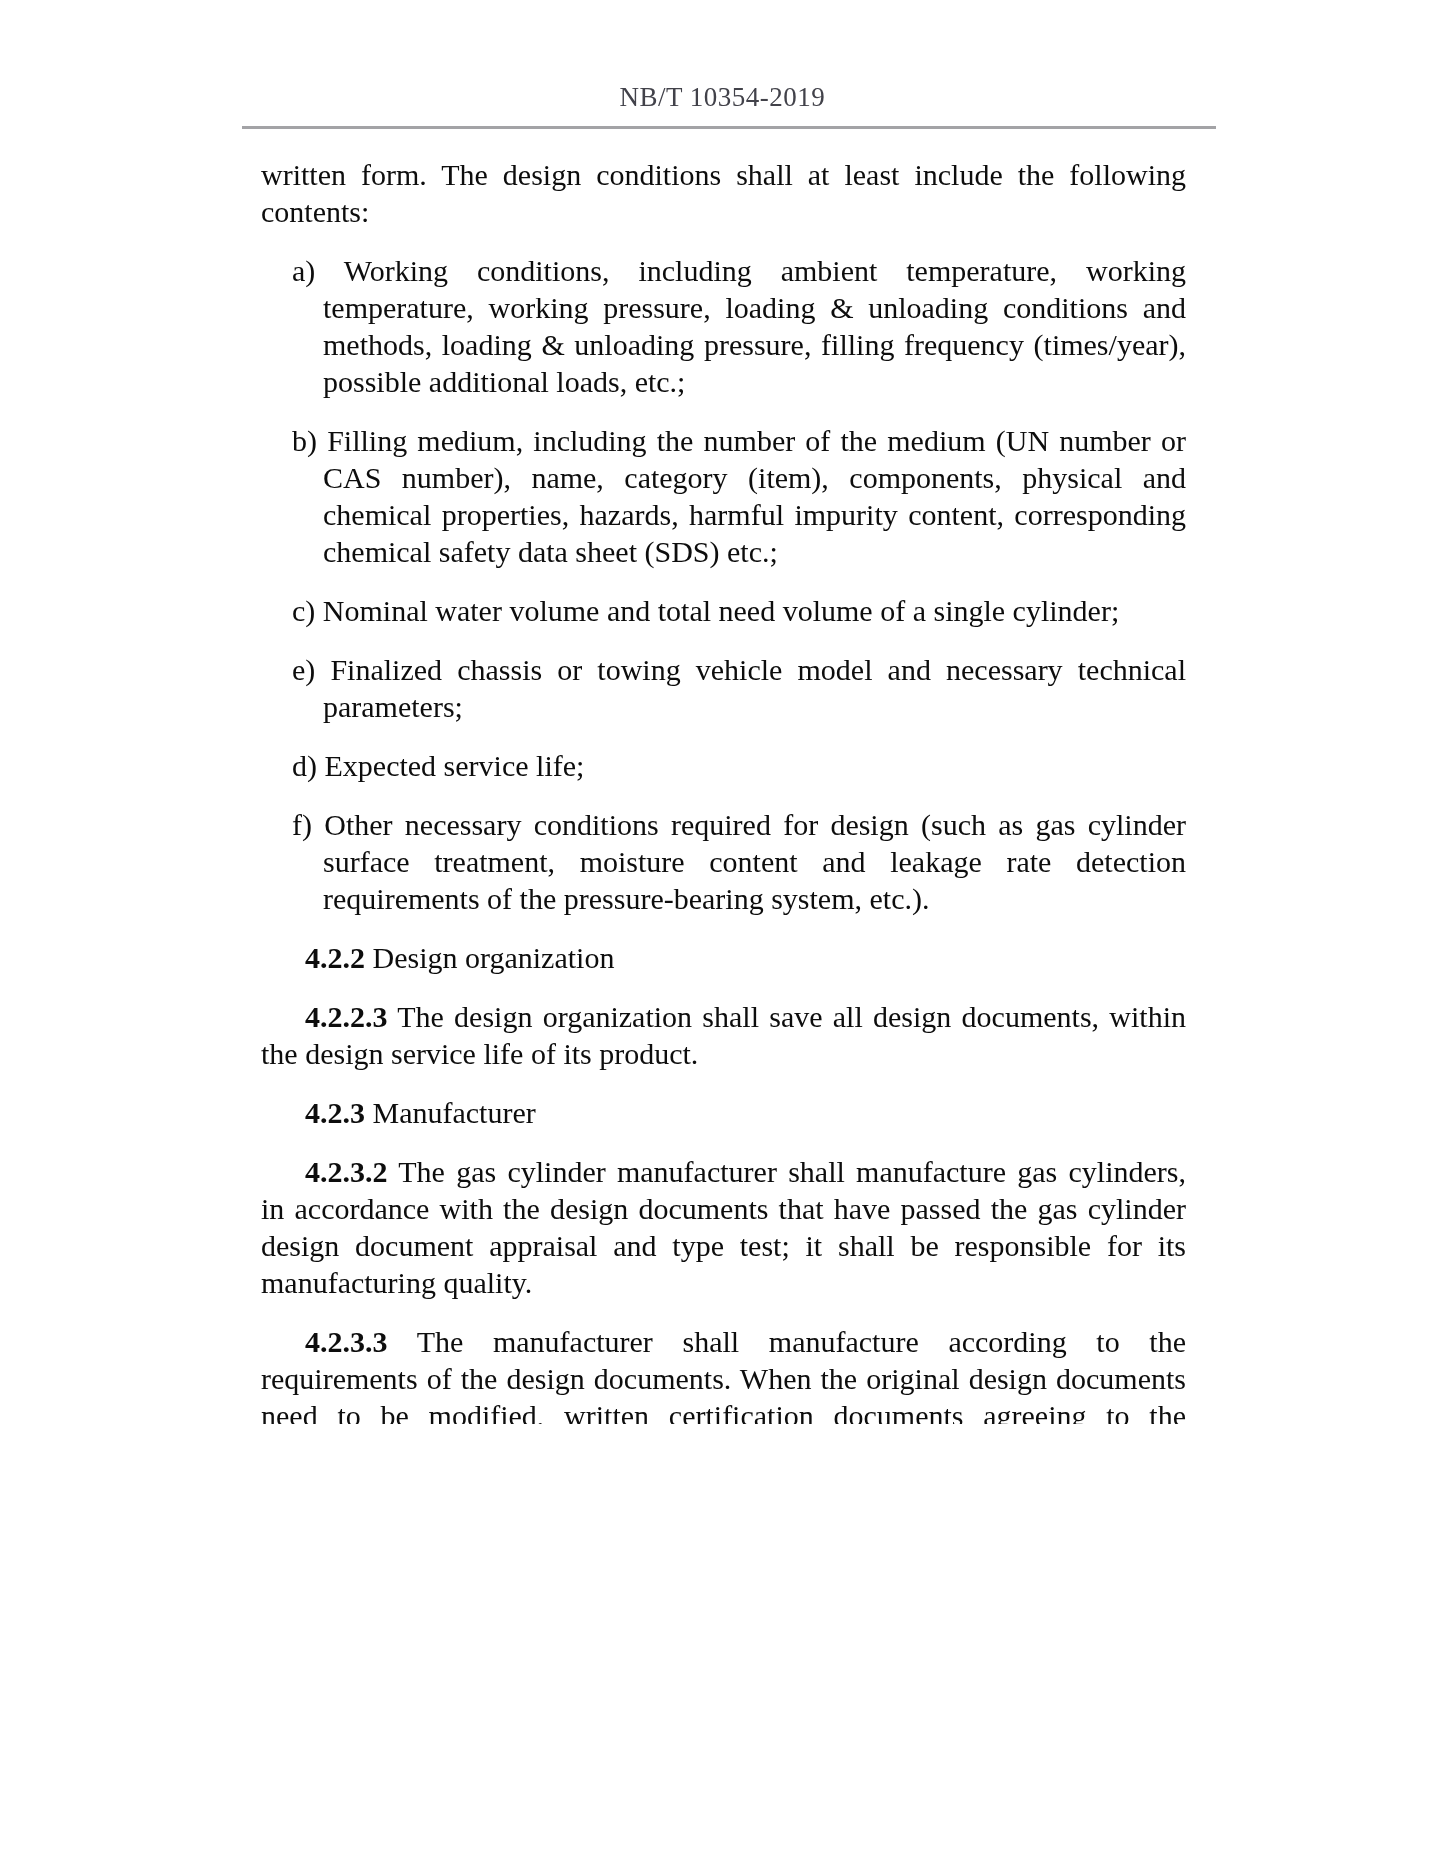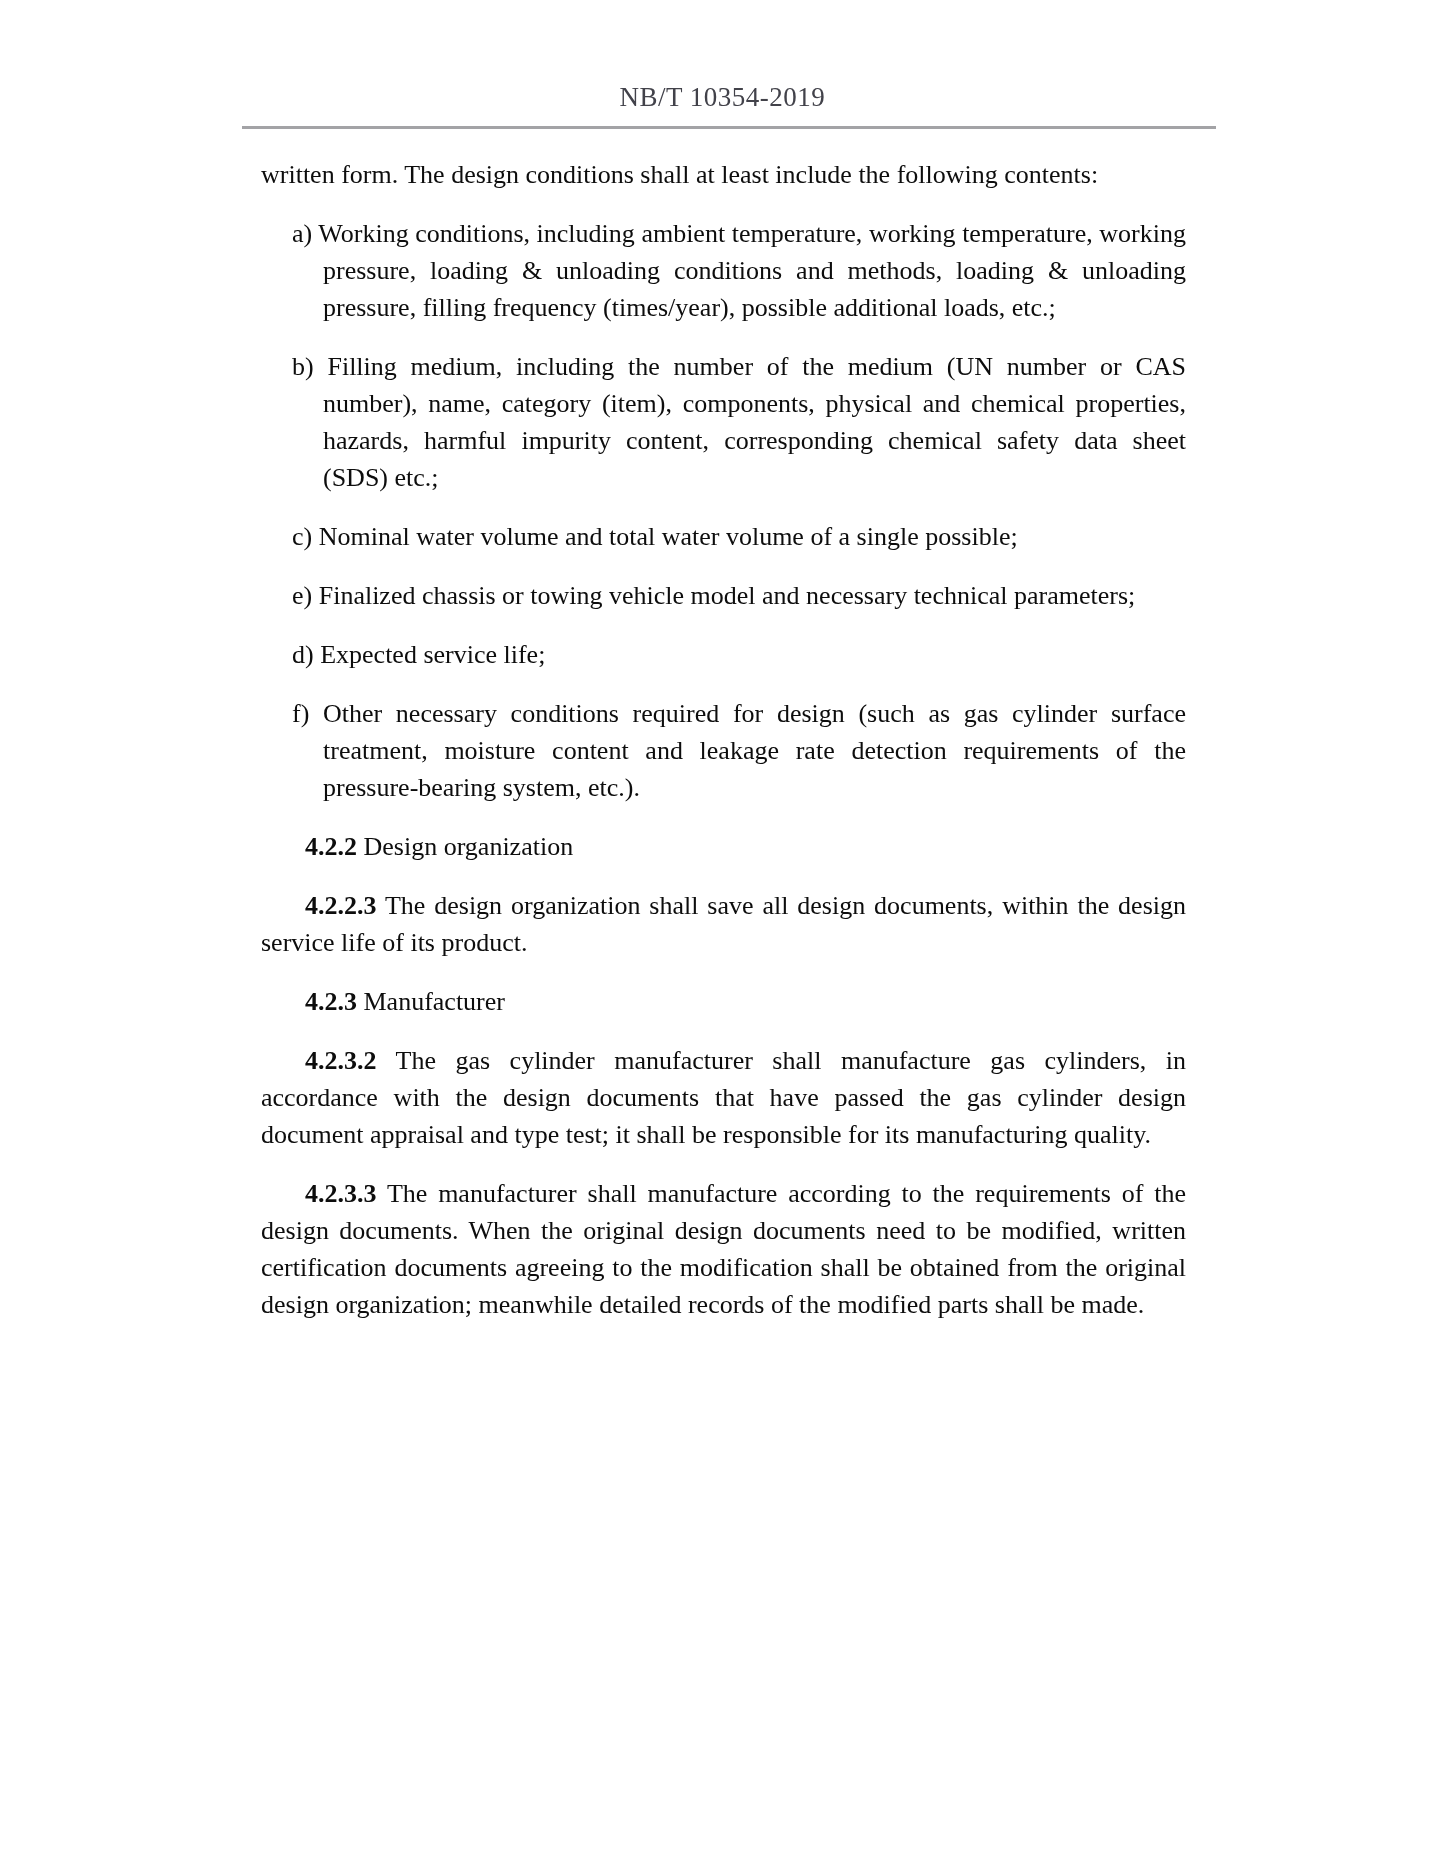--- a/index.html
+++ b/index.html
@@ -36,21 +36,21 @@
     left: 242px;
     width: 974px;
     height: 2px;
     background: #8d8d8d;
   }
   .content {
     position: absolute;
     top: 156px;
     left: 261px;
     width: 925px;
-    font-size: 26px;
+    font-size: 30px;
     line-height: 37px;
     color: #0d0d0d;
     text-align: justify;
   }
   .content p { margin: 0 0 22px 0; }
   .list-item {
     margin-left: 31px !important;
     padding-left: 31px;
     text-indent: -31px;
     margin-bottom: 22px;
@@ -87,21 +87,21 @@
   <div class="rule-top"></div>
 
   <div class="content">
 
     <p>written form. The design conditions shall at least include the following contents:</p>
 
     <p class="list-item"><span>a)</span> <span>Working conditions, including ambient temperature, working temperature, working pressure, loading &amp; unloading conditions and methods, loading &amp; unloading pressure, filling frequency (times/year), possible additional loads, etc.;</span></p>
 
     <p class="list-item"><span>b)</span> <span>Filling medium, including the number of the medium (UN number or CAS number), name, category (item), components, physical and chemical properties, hazards, harmful impurity content, corresponding chemical safety data sheet (SDS) etc.;</span></p>
 
-    <p class="list-item"><span>c)</span> <span>Nominal water volume and total water volume of a single possible;</span></p>
+    <p class="list-item"><span>c)</span> <span>Nominal water volume and total need volume of a single cylinder;</span></p>
 
     <p class="list-item"><span>e)</span> <span>Finalized chassis or towing vehicle model and necessary technical parameters;</span></p>
 
     <p class="list-item"><span>d)</span> <span>Expected service life;</span></p>
 
     <p class="list-item"><span>f)</span> <span>Other necessary conditions required for design (such as gas cylinder surface treatment, moisture content and leakage rate detection requirements of the pressure-bearing system, etc.).</span></p>
 
     <p class="section"><b>4.2.2</b> <span>Design organization</span></p>
 
 

